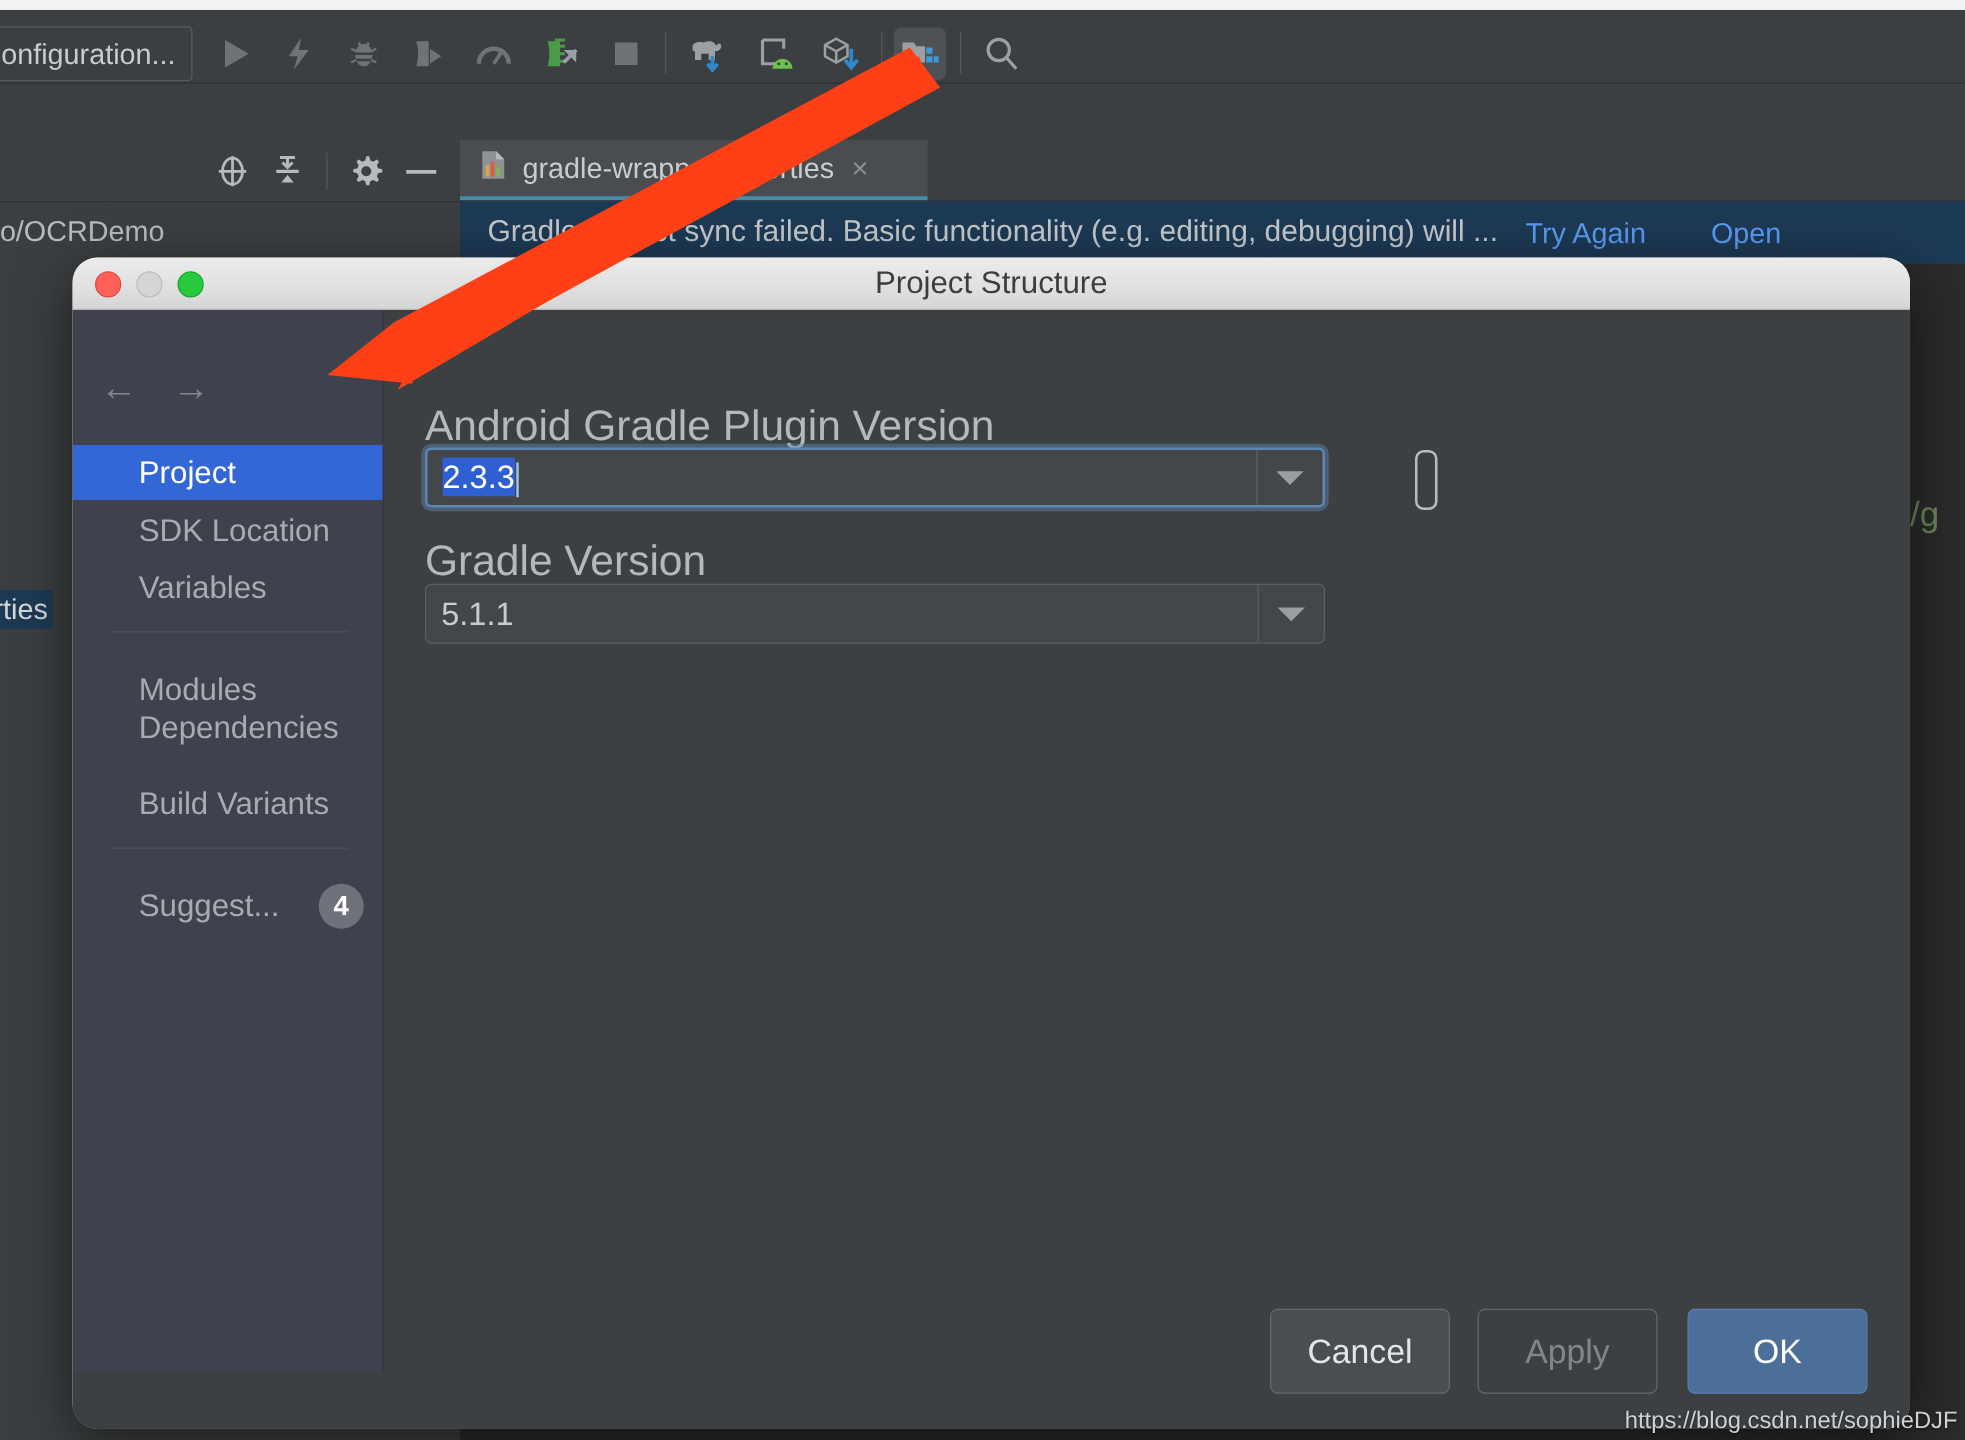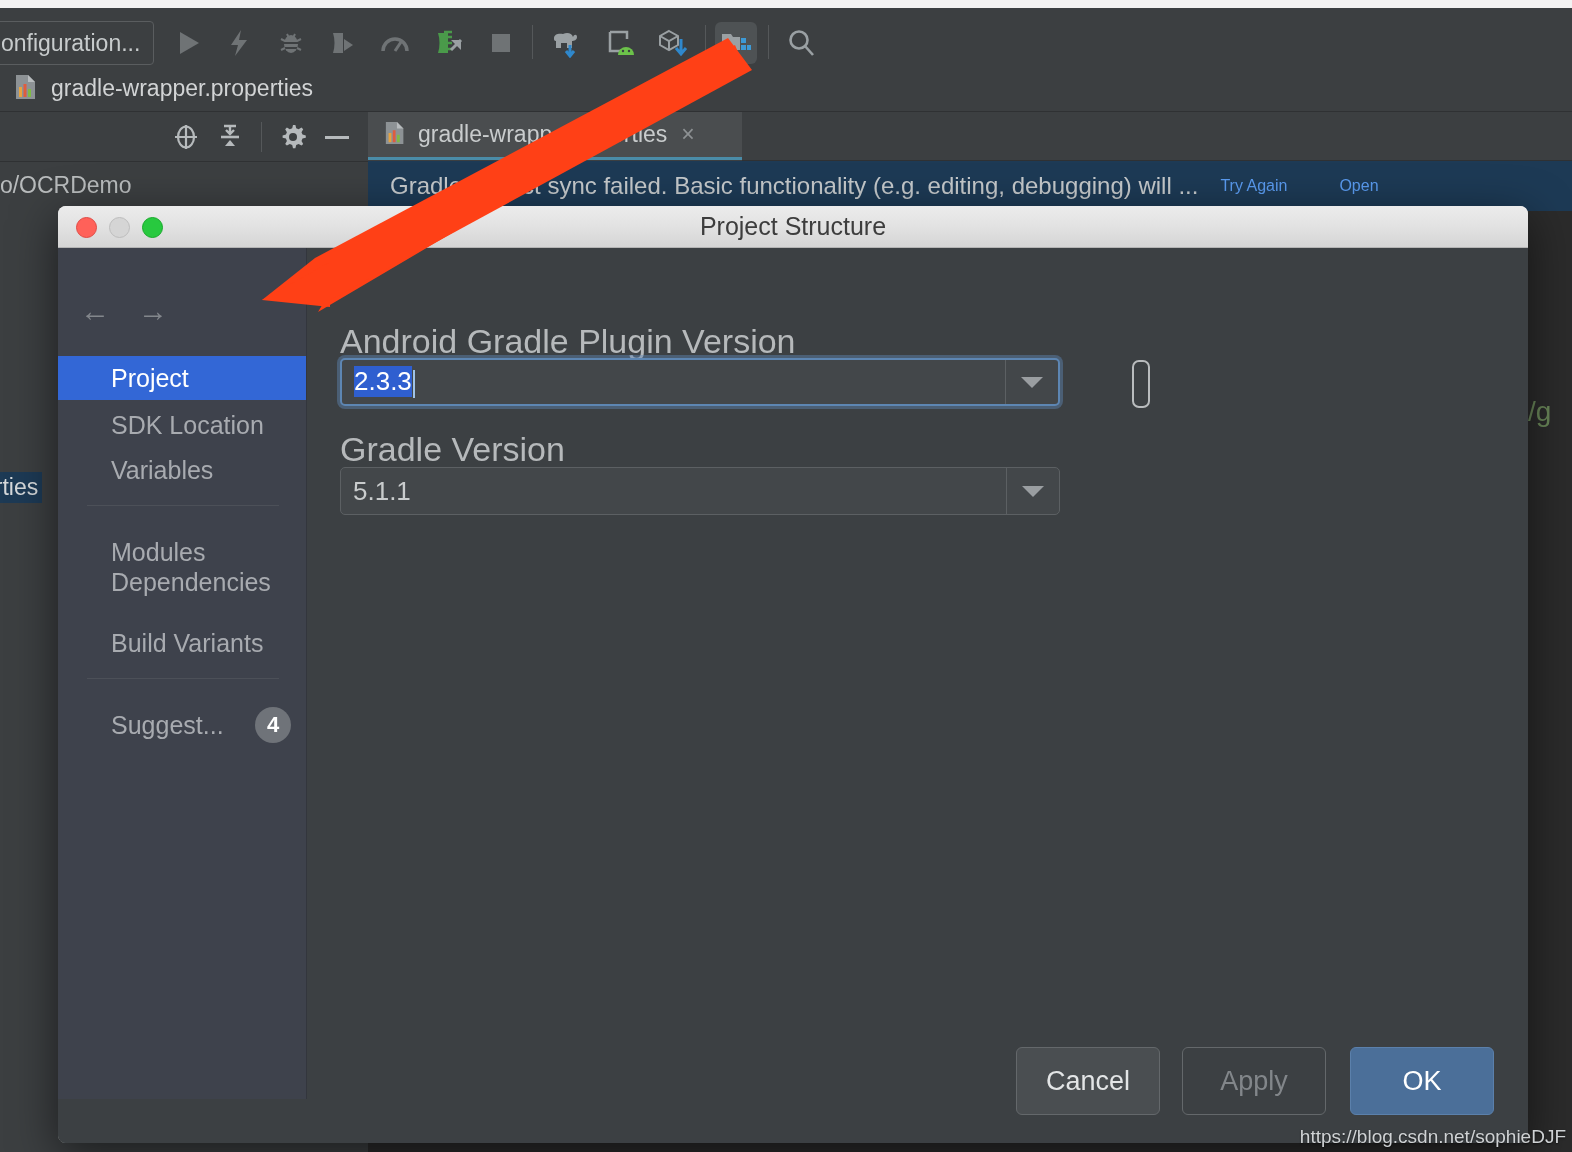--- a/index.html
+++ b/index.html
@@ -88,34 +88,34 @@
   }
   .tree-row { position:absolute; color:#b9bcbd; font-size:23px; white-space:nowrap; }
 
   
   .ide-banner {
     position: absolute; left: 368px; top: 161px; width: 1204px; height: 50px;
     background: #1d3a55;
     display: flex; align-items: center; padding-left: 22px; box-sizing: border-box;
   }
   .ide-banner .msg { color:#c5c9cb; font-size: 24px; white-space: nowrap; }
-  .ide-banner .lnk { color:#5a9bf0; font-size: 16px; margin-left: 22px; white-space:nowrap;}
+  .ide-banner .lnk { color:#5a9bf0; font-size: 23px; margin-left: 22px; white-space:nowrap;}
 
   
   .ide-editor {
     position: absolute; left: 368px; top: 211px; width: 1204px; height: 941px;
     background: #2b2b2b;
   }
   .code-frag { position:absolute; color:#6a8759; font-size:28px; white-space:nowrap; }
 
   
   .dialog {
     position: absolute; left: 58px; top: 206px;
     width: 1470px; height: 937px;
-    border-radius: 8px;
+    border-radius: 20px;
     box-shadow: 0 12px 46px rgba(0,0,0,0.55);
     overflow: hidden;
     background: #e5e5e5;
   }
   .dlg-titlebar {
     position: relative; height: 41px;
     background: linear-gradient(to bottom, #ececec 0%, #e2e2e2 50%, #d5d5d5 100%);
     border-bottom: 1px solid #b4b4b4;
     display: flex; align-items: center;
   }
@@ -341,32 +341,20 @@
     <div class="tb-sep" style="left:768px"></div>
 
     <div class="tb-icon" style="left:780px">
       <svg width="30" height="30" viewBox="0 0 30 30">
         <circle cx="13" cy="12" r="8.5" stroke="#9aa0a3" stroke-width="2.6" fill="none"></circle>
         <path d="M19 18 L27 27" stroke="#9aa0a3" stroke-width="2.6"></path>
       </svg>
     </div>
   </div>
 
-  <div class="ide-breadcrumb">
-    <span>
-      <svg width="26" height="28" viewBox="0 0 26 28">
-        <path d="M2 2 L14 2 L21 9 L21 26 L2 26 Z" fill="#8d9295"></path>
-        <path d="M14 2 L21 9 L14 9 Z" fill="#b8bcbe"></path>
-        <rect x="5" y="14" width="3" height="10" fill="#e8a33d"></rect>
-        <rect x="9.5" y="11" width="3" height="13" fill="#e05c3e"></rect>
-        <rect x="14" y="16" width="3" height="8" fill="#7fba43"></rect>
-      </svg>
-    </span>
-    <span class="bc-label">gradle-wrapper.properties</span>
-  </div>
 
   <div class="ide-panehdr">
     <div class="ph-icon">
       <svg width="28" height="28" viewBox="0 0 28 28">
         <ellipse cx="14" cy="14" rx="8" ry="10.5" stroke="#b6babc" stroke-width="2.2" fill="none"></ellipse>
         <path d="M14 2 L14 26 M3 14 L25 14" stroke="#b6babc" stroke-width="2.2"></path>
       </svg>
     </div>
     <div class="ph-icon">
       <svg width="26" height="28" viewBox="0 0 26 28">

